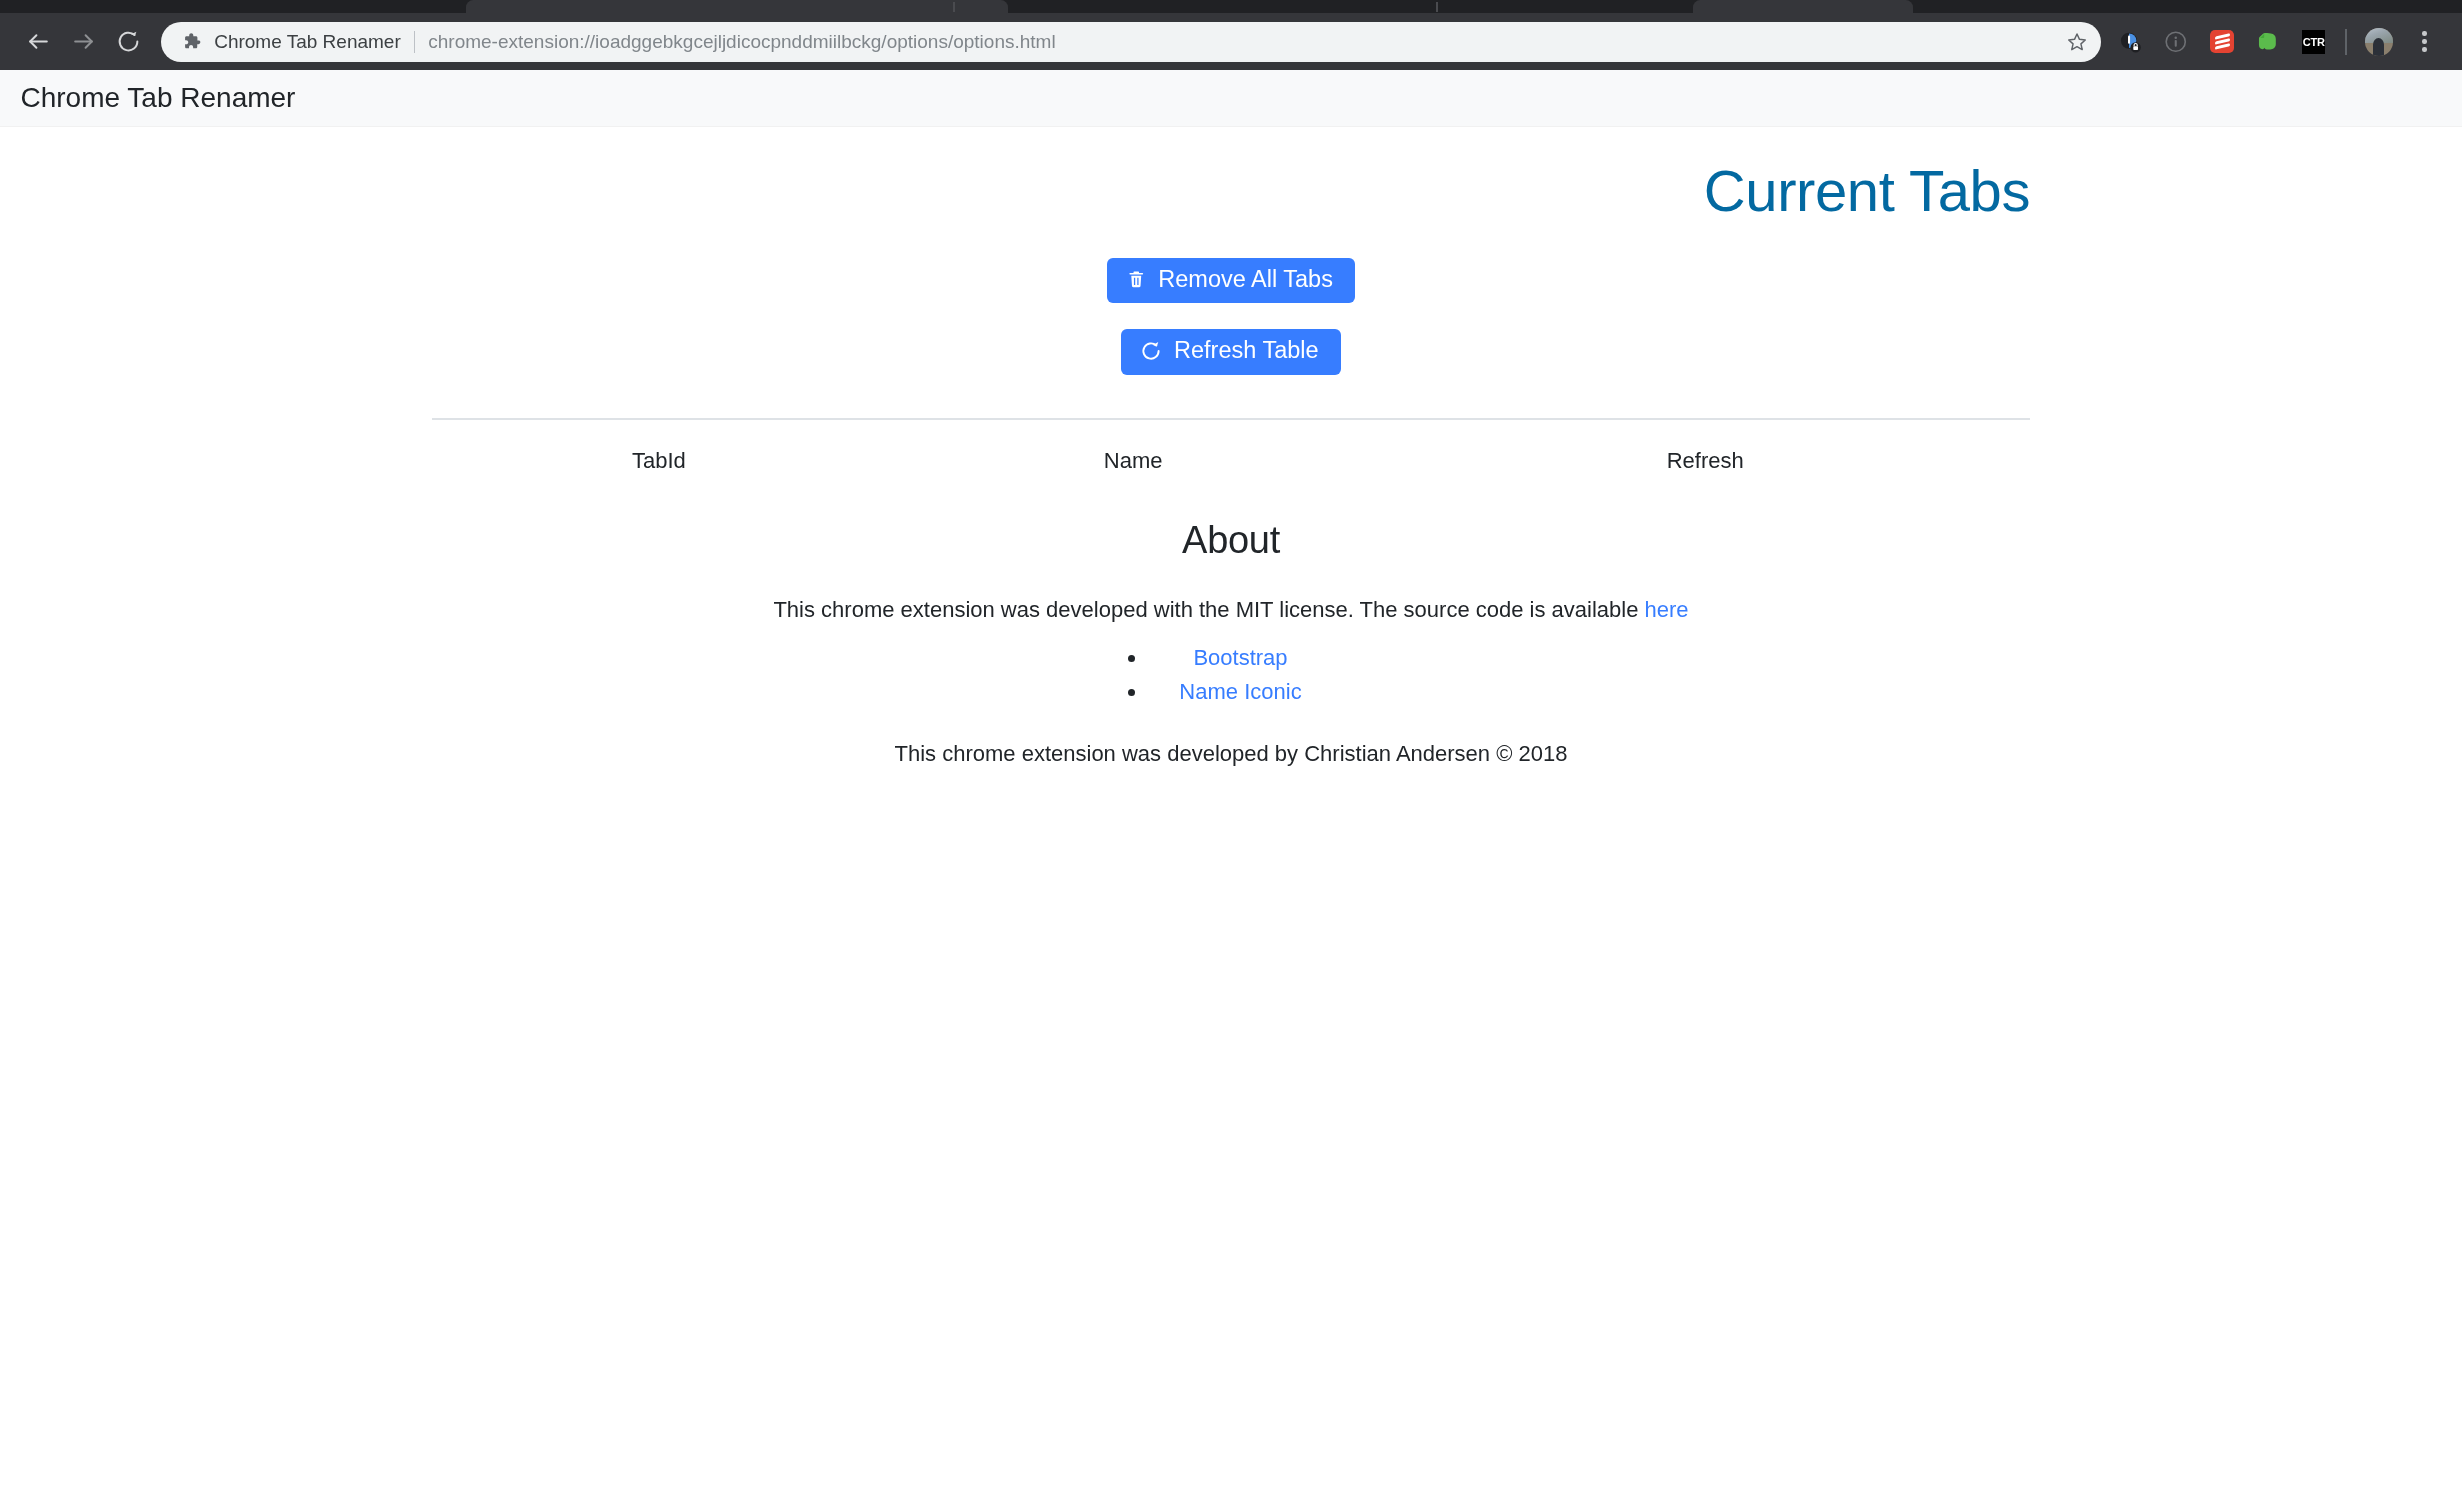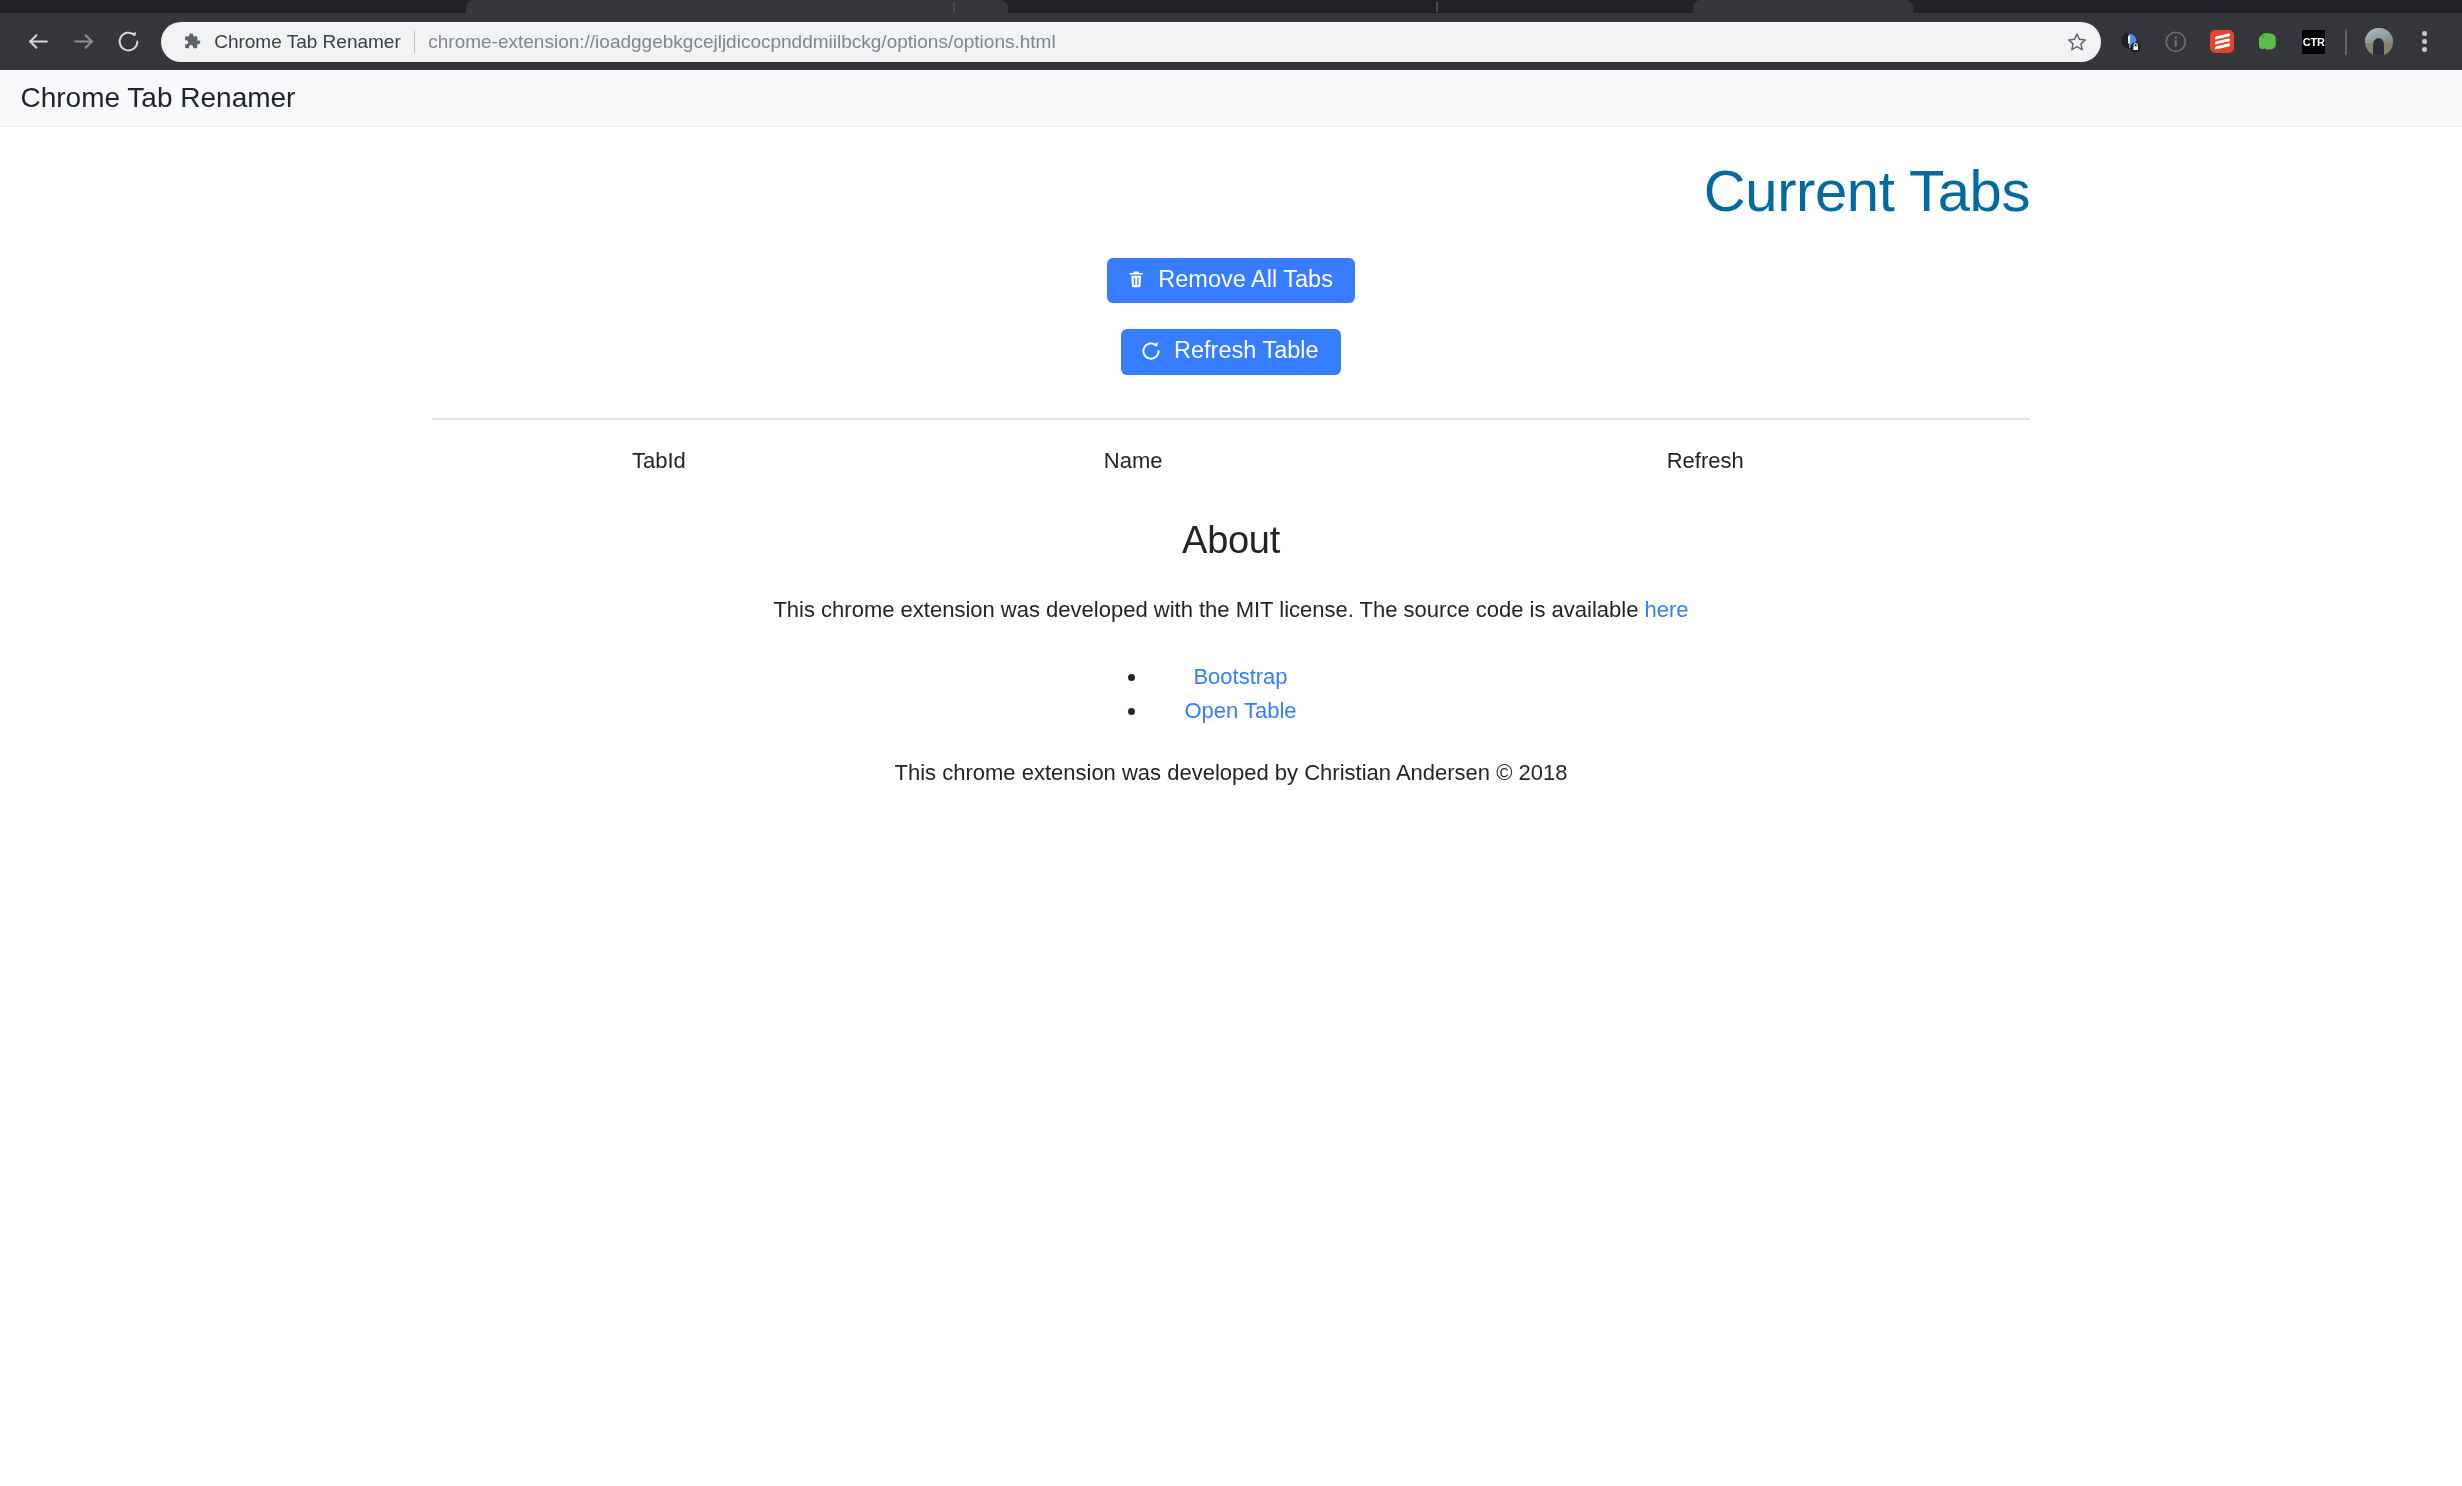--- a/index.html
+++ b/index.html
@@ -296,21 +296,21 @@
   p.about-p.credit { margin-top: 28px; }
 
   a.link {
     color: #377dff;
     text-decoration: none;
   }
 
   ul.tools-list {
     list-style: disc;
     width: 205px;
-    margin: 34px auto 0 auto;
+    margin: 15px auto 0 auto;
     padding-left: 0;
     text-align: center;
   }
   ul.tools-list li {
     font-size: 22px;
     line-height: 1.55;
     margin-left: 19px;
   }
   ul.tools-list li::marker { color: #212529; }
 </style>
@@ -466,20 +466,20 @@
 
     <h2 class="page-h2">About</h2>
 
     <p class="about-p">
       <span>This chrome extension was developed with the MIT license. The source code is available </span><a class="link" href="#">here</a>
     </p>
 
 
     <ul class="tools-list" id="tools-list">
         <li><a class="link" href="#">Bootstrap</a></li>
-        <li><a class="link" href="#">Open Table</a></li>
+        <li><a class="link" href="#">Name Iconic</a></li>
       </ul>
 
     <p class="about-p credit">This chrome extension was developed by Christian Andersen © 2018</p>
 
   </div>
 </div>
 
 
 </body></html>

